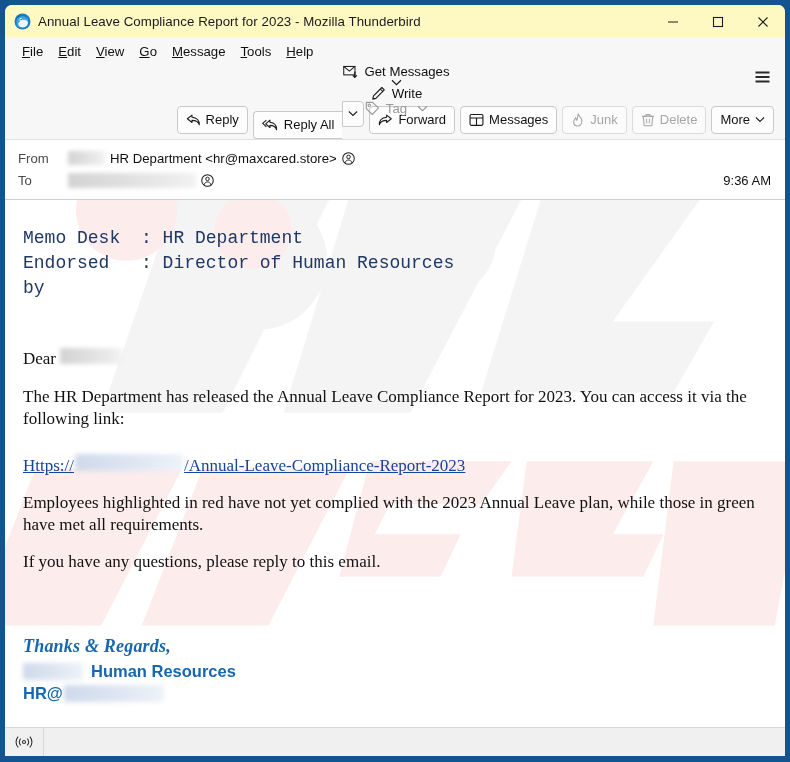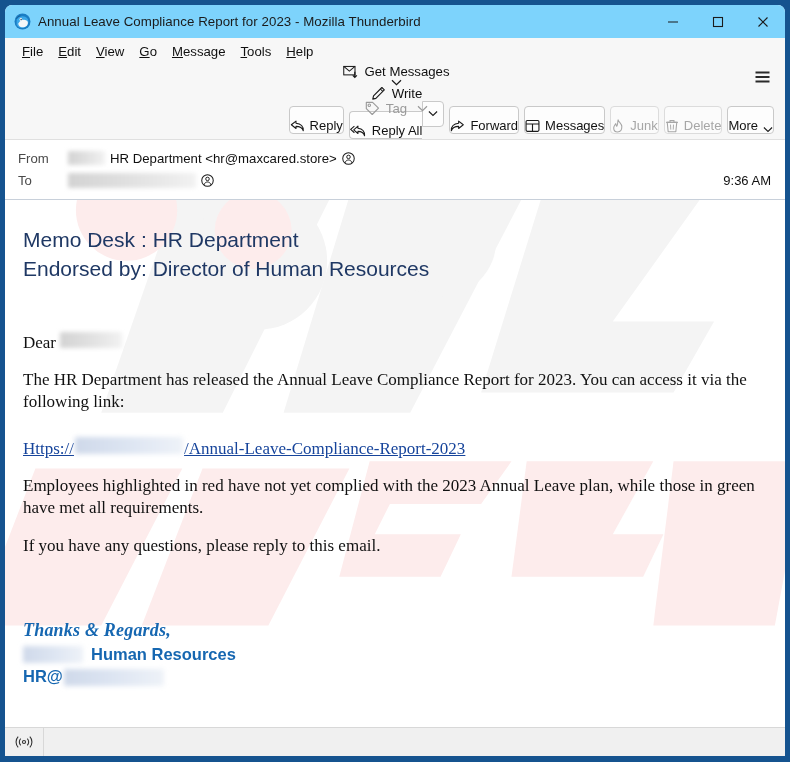--- a/index.html
+++ b/index.html
@@ -31,21 +31,21 @@
     border-radius: 7px 7px 0 0;
     overflow: hidden;
     display: flex;
     flex-direction: column;
   }
 
   
   #title-bar {
     height: 33px;
     min-height: 33px;
-    background: #7dd3fc;
+    background: #fef9c3;
     display: flex;
     align-items: center;
     position: relative;
   }
   #tb-logo {
     margin-left: 9px;
     width: 17px; height: 17px;
     flex: 0 0 auto;
   }
   #title-text {
@@ -143,24 +143,24 @@
     background: #f7f7f7;
     display: flex;
     align-items: center;
     justify-content: flex-end;
     padding-right: 11px;
     gap: 5px;
     border-bottom: 1px solid #e0e0e0;
   }
   .act-btn {
     display: flex;
-    align-items: flex-end;
+    align-items: center;
     gap: 5px;
     height: 26px;
-    padding: 0 0;
+    padding: 0 8px;
     border: 1px solid #c9c9c9;
     border-radius: 4px;
     background: #fdfdfd;
     font-size: 13px;
     color: #121212;
     cursor: default;
     white-space: nowrap;
   }
   .act-btn.disabled {
     color: #a6a6a6;
@@ -254,22 +254,22 @@
     position: relative;
     z-index: 1;
     padding: 26px 20px 0 18px;
     font-family: "Liberation Serif", serif;
     font-size: 17px;
     color: #111111;
     line-height: 1.30;
   }
   .memo-line {
     color: #1f3864;
-    font-family: Liberation Sans, sans-serif;
-    font-size: 21px;
+    font-family: Liberation Mono, monospace;
+    font-size: 18px;
     display: flex;
     line-height: 1.38;
   }
   .memo-key { width: 118px; flex: 0 0 auto; }
   .memo-val { }
   .para { margin-top: 15px; max-width: 752px; }
   #greeting { margin-top: 48px; display: flex; align-items: baseline; gap: 4px; }
   #link-line { margin-top: 24px; }
   #phish-link {
     color: #16449b;

